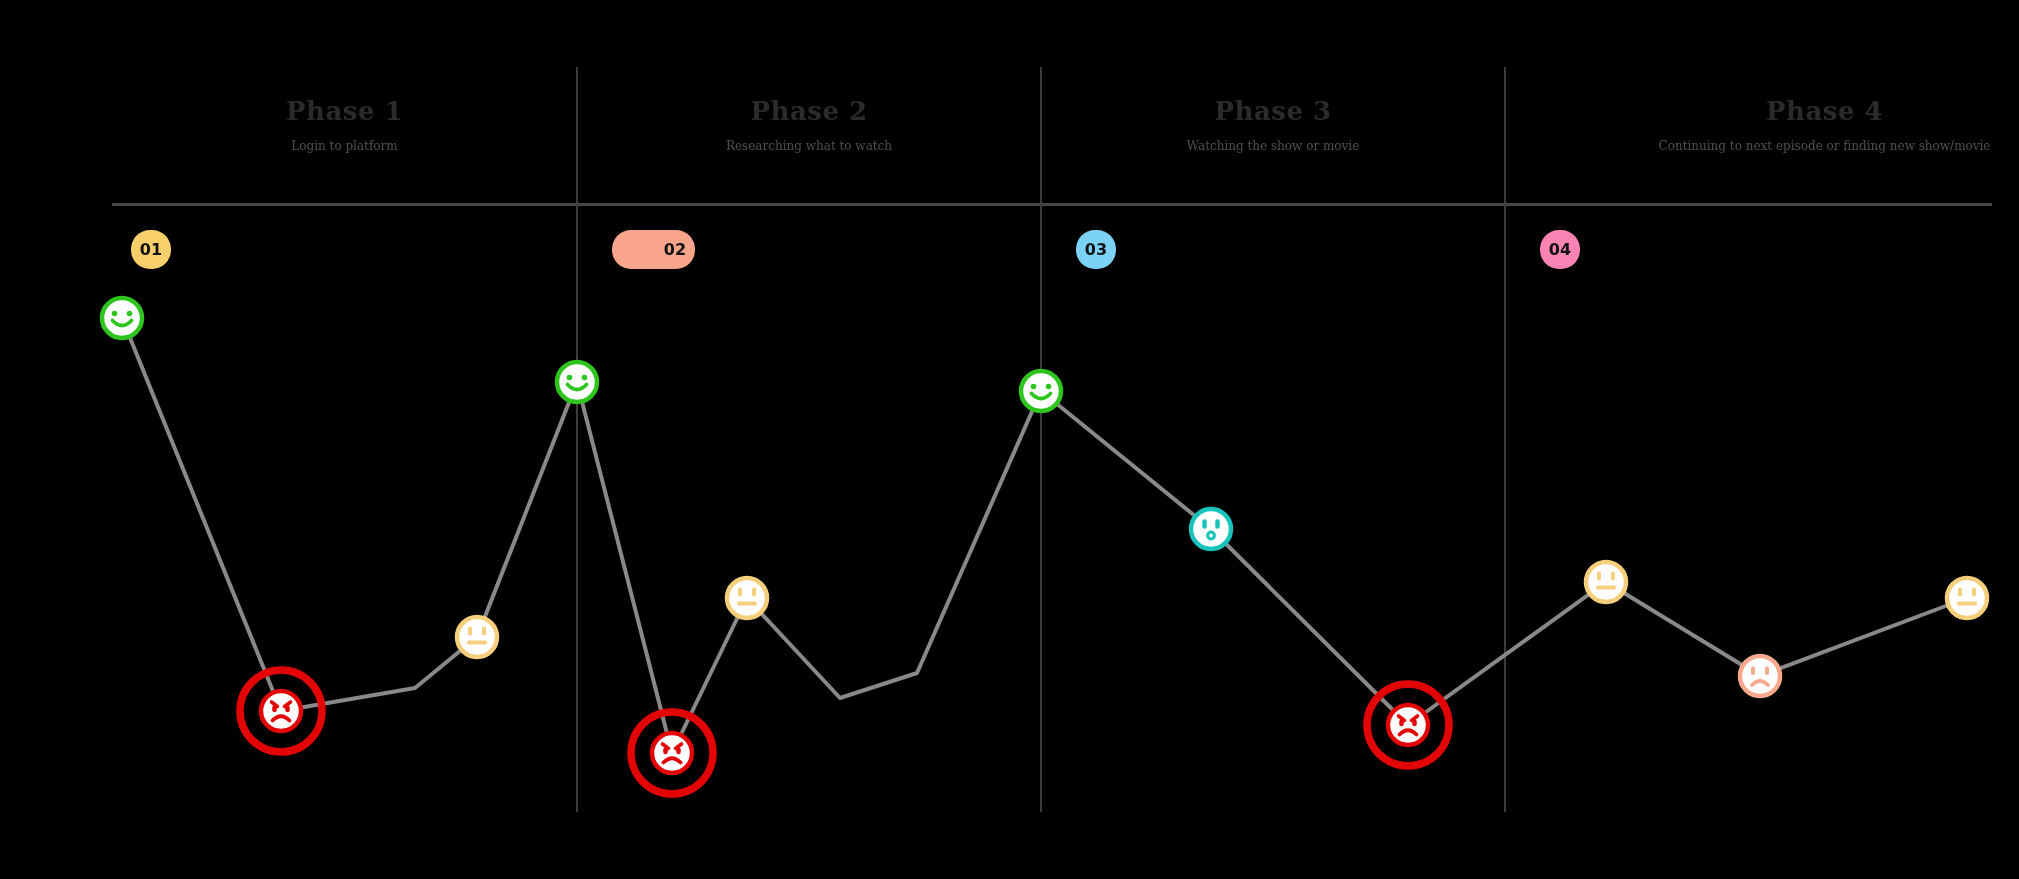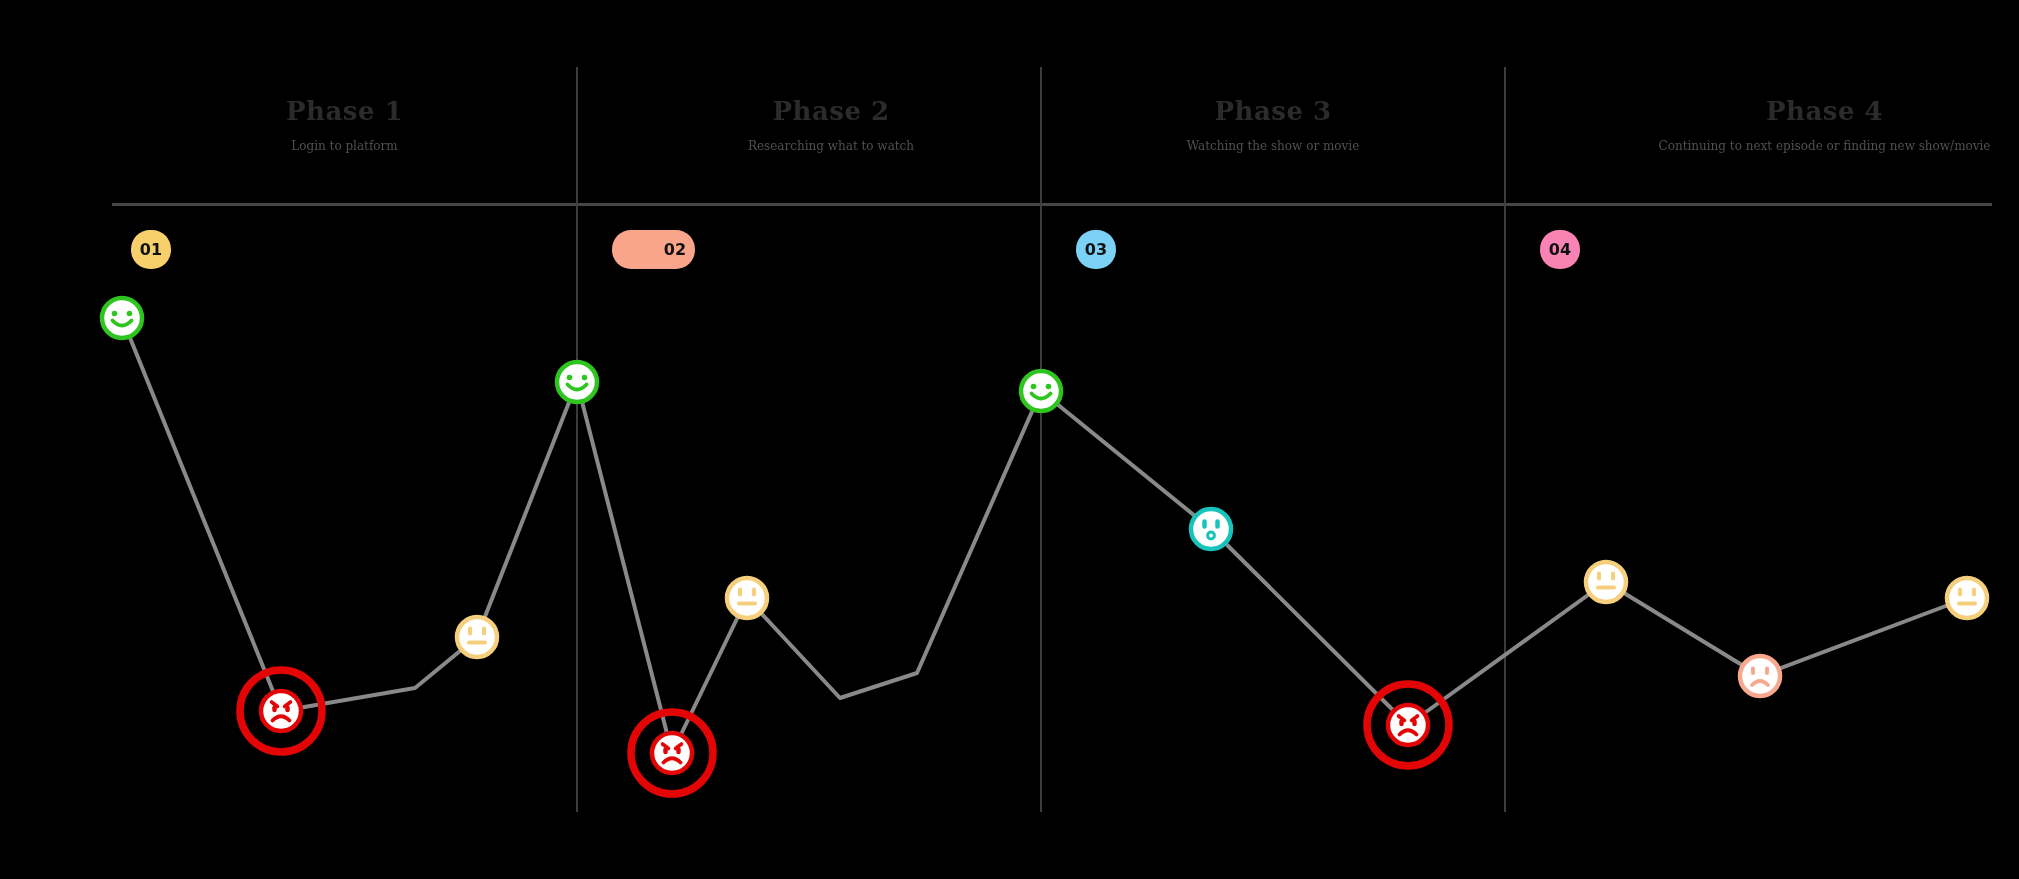--- a/index.html
+++ b/index.html
@@ -18,21 +18,21 @@
 </style>
 </head>
 <body>
 
 <div id="canvas">
 
   <div class="phase-col" style="left:112px;width:465px;">
     <div class="phase-title">Phase 1</div>
     <div class="phase-subtitle">Login to platform</div>
   </div>
-  <div class="phase-col" style="left:599px;width:464px;">
+  <div class="phase-col" style="left:577px;width:464px;">
     <div class="phase-title">Phase 2</div>
     <div class="phase-subtitle">Researching what to watch</div>
   </div>
   <div class="phase-col" style="left:1041px;width:464px;">
     <div class="phase-title">Phase 3</div>
     <div class="phase-subtitle">Watching the show or movie</div>
   </div>
   <div class="phase-col" style="left:1581px;width:487px;">
     <div class="phase-title">Phase 4</div>
     <div class="phase-subtitle">Continuing to next episode or finding new show/movie</div>

